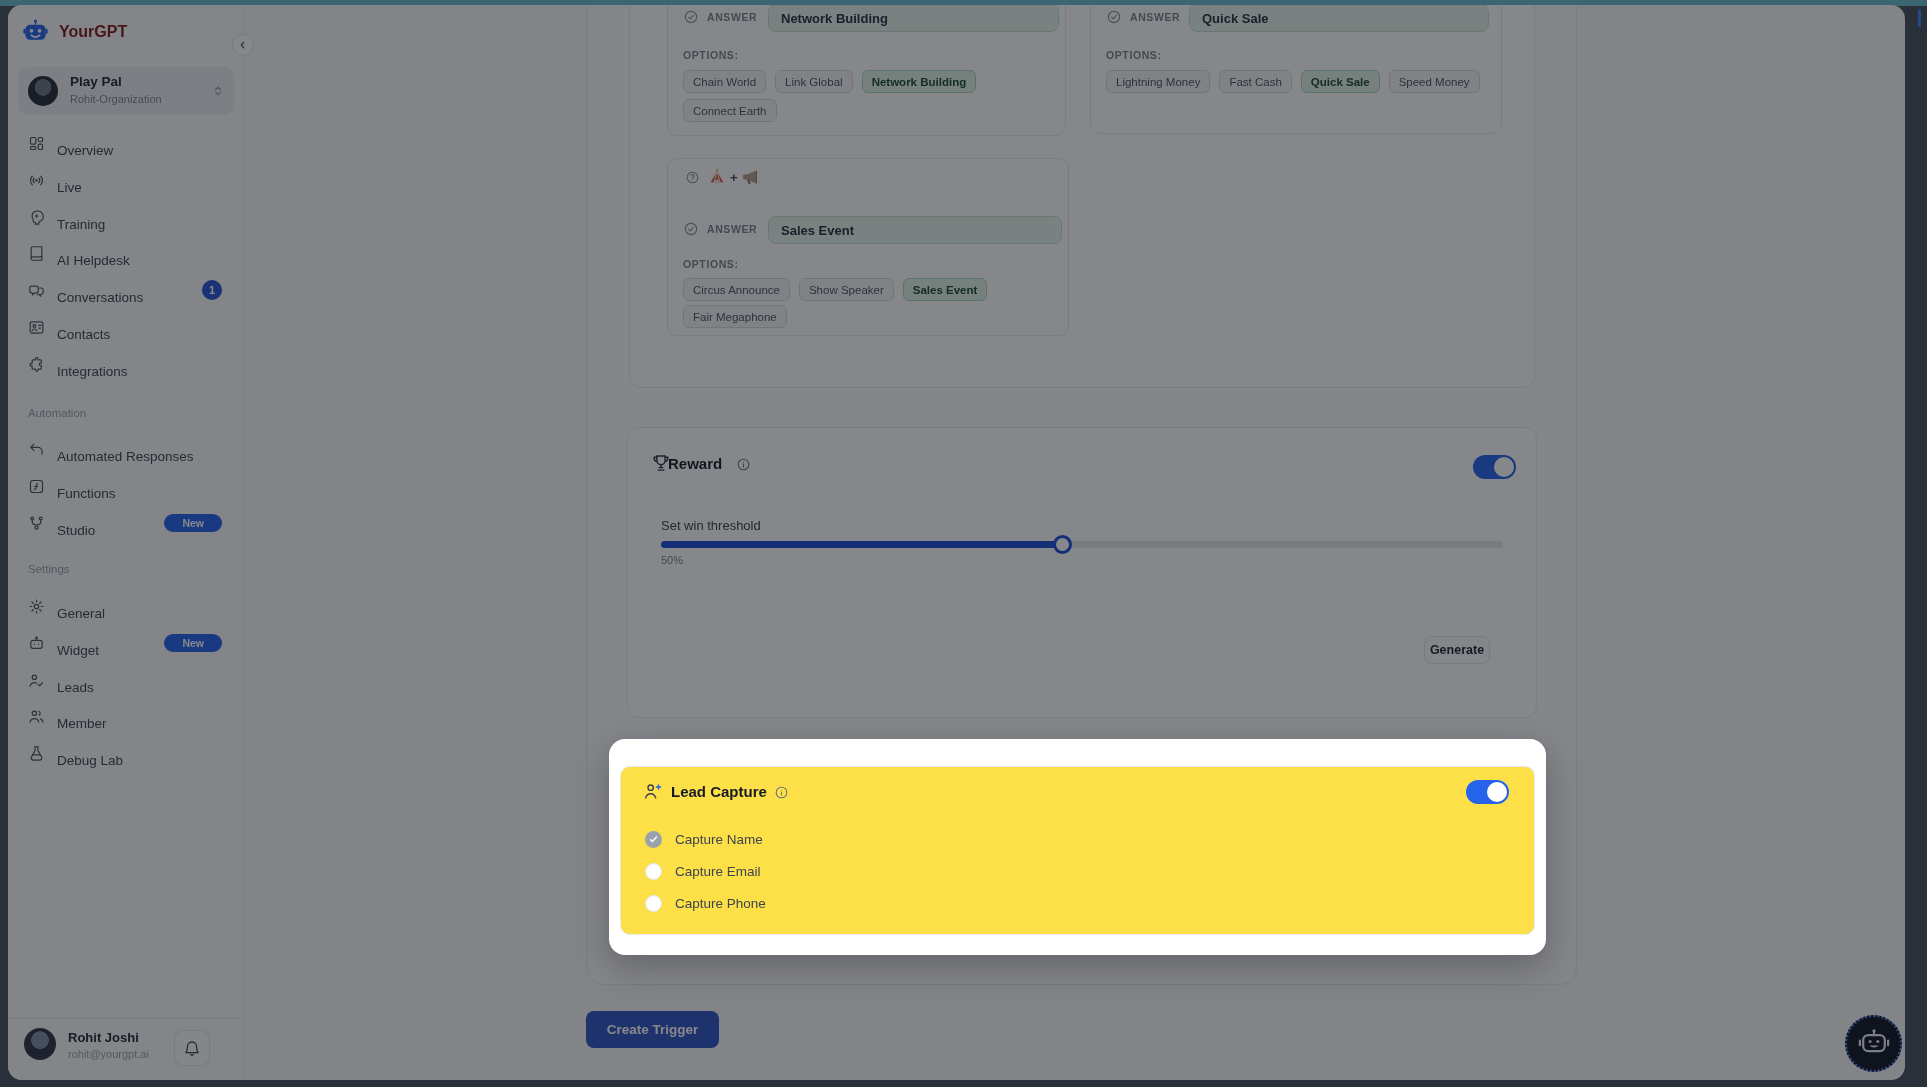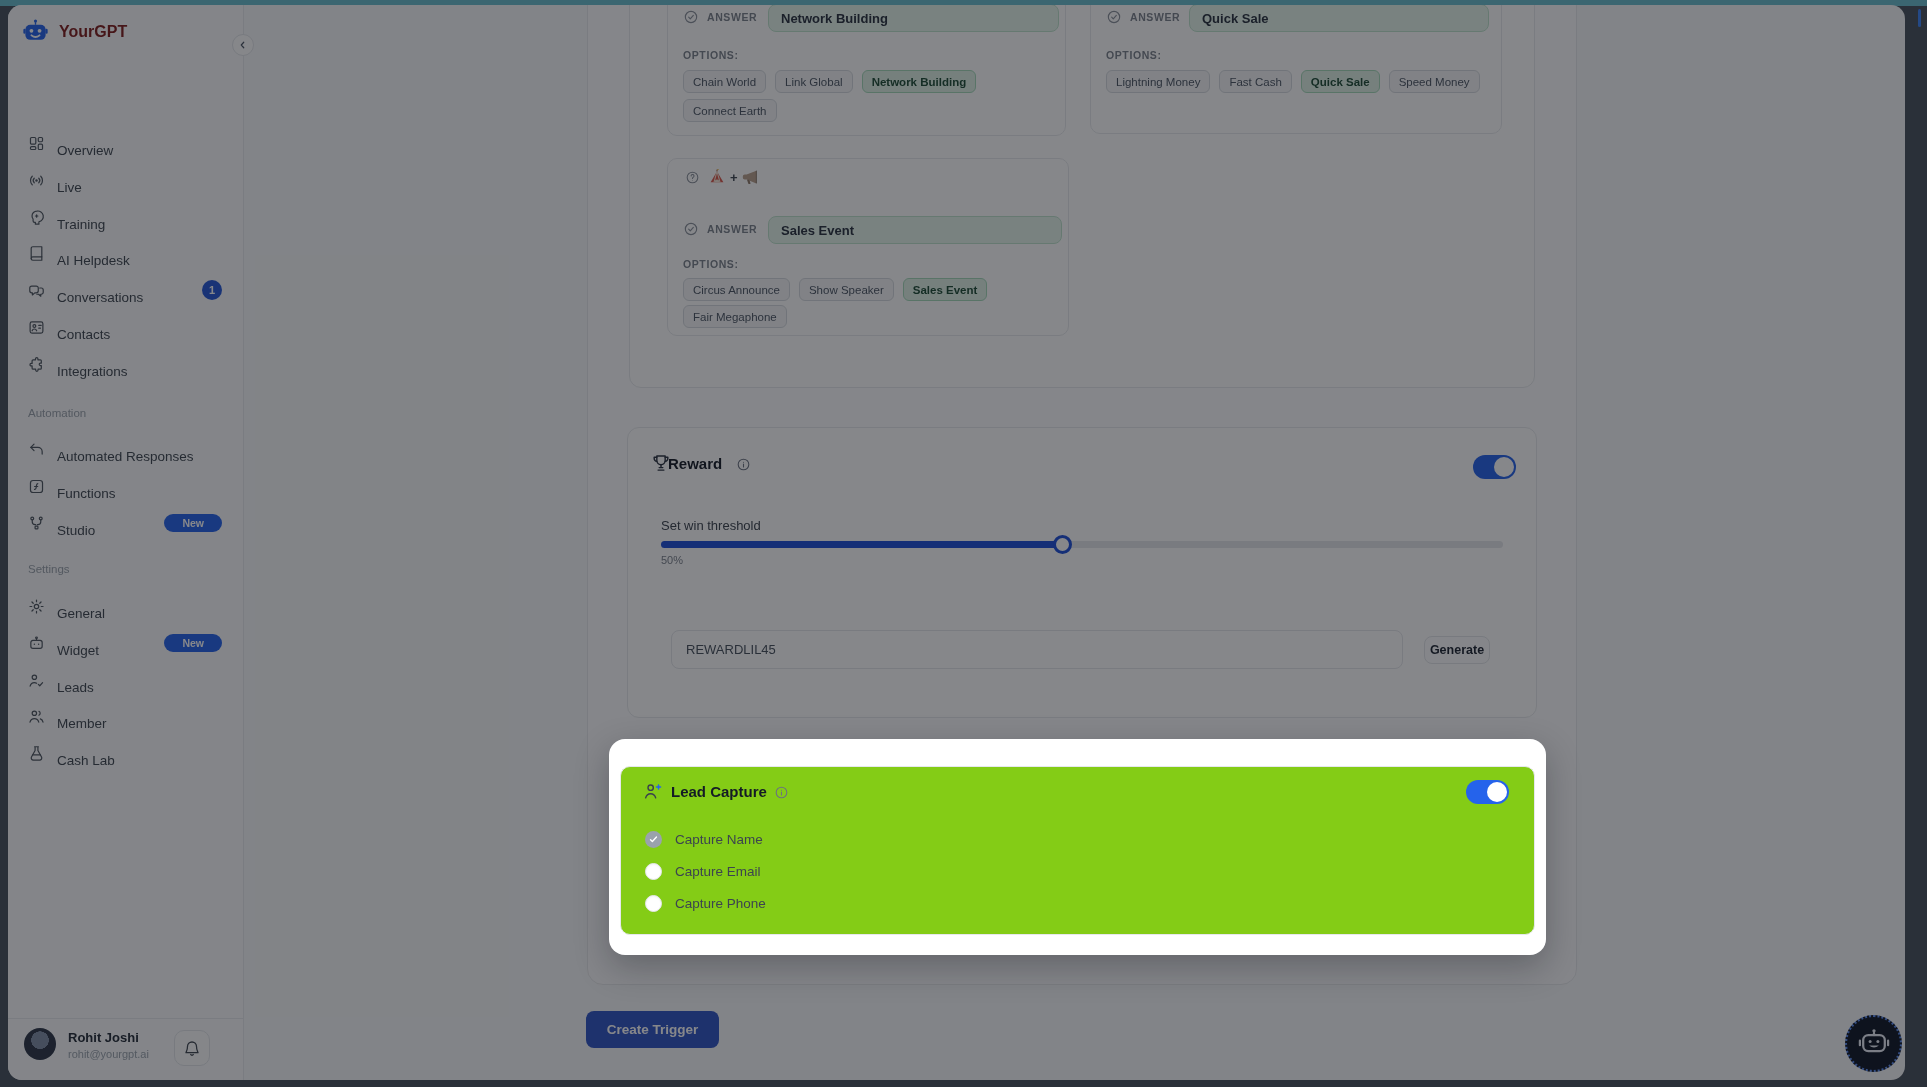--- a/index.html
+++ b/index.html
@@ -61,21 +61,21 @@
   .toggle .knob{position:absolute;right:2px;top:2px;width:20px;height:20px;border-radius:50%;background:#fff;}
   .slider-track{height:7px;border-radius:4px;background:#e4e6ea;}
   .slider-fill{position:absolute;left:0;top:0;height:7px;border-radius:4px;background:#1d4ed8;}
   .slider-thumb{position:absolute;width:19px;height:19px;border-radius:50%;background:#fff;border:3px solid #1d4ed8;box-sizing:border-box;cursor:pointer;}
   .code-input{border:1px solid #e4e6ea;border-radius:8px;background:#fff;display:flex;align-items:center;padding:0 14px;font-size:13px;color:#46505c;box-sizing:border-box;}
   .gen-btn{border:1px solid #e2e5e9;border-radius:8px;background:#fdfdfe;display:flex;align-items:center;justify-content:center;font-size:12.5px;font-weight:700;color:#1b2330;cursor:pointer;box-sizing:border-box;}
 
   
   #dim-overlay{left:0;top:0;width:1927px;height:1087px;background:rgba(13,16,21,0.5);z-index:50;}
   #spotlight{left:609px;top:739px;width:937px;height:216px;background:#ffffff;border-radius:16px;z-index:60;box-shadow:0 12px 34px rgba(10,14,20,0.28);}
-  #lead-card{left:11px;top:27px;width:915px;height:169px;background:#84cc16;border:1px solid #e6e8ed;border-radius:10px;box-sizing:border-box;}
+  #lead-card{left:11px;top:27px;width:915px;height:169px;background:#fde047;border:1px solid #e6e8ed;border-radius:10px;box-sizing:border-box;}
   .lead-opt-circle{width:17px;height:17px;border-radius:50%;box-sizing:border-box;}
   .lead-opt-circle.on{background:#9aa2ac;display:flex;align-items:center;justify-content:center;}
   .lead-opt-circle.off{background:#fff;border:1px solid #e3e6ea;box-shadow:inset 0 1px 2px rgba(0,0,0,.04);}
   .lead-opt-label{font-size:13.5px;color:#3c4450;}
 
   
   #create-btn{left:578px;top:1006px;width:133px;height:37px;border-radius:8px;background:#2e54c4;color:#fff;font-size:13.5px;font-weight:600;display:flex;align-items:center;justify-content:center;cursor:pointer;}
   #chat-widget{left:1837px;top:1010px;width:57px;height:57px;border-radius:50%;background:#0f1626;border:2px dotted #5b8cf0;box-sizing:border-box;display:flex;align-items:center;justify-content:center;cursor:pointer;}
   #chat-widget .bot{width:36px;height:36px;}
 </style>
@@ -98,20 +98,30 @@
               <rect x="1.2" y="9.6" width="2" height="4.4" rx="1" fill="#2563eb"></rect>
               <rect x="20.8" y="9.6" width="2" height="4.4" rx="1" fill="#2563eb"></rect>
               <circle cx="8.4" cy="11.4" r="1.7" fill="#fff"></circle>
               <circle cx="15.6" cy="11.4" r="1.7" fill="#fff"></circle>
               <path d="M8.4 15.4c2.1 1.7 5.1 1.7 7.2 0" stroke="#fff" stroke-width="1.6" fill="none" stroke-linecap="round"></path>
             </svg>
         </span>
         <span class="brand-name">YourGPT</span>
       </div>
 
+      <div id="workspace" class="abs">
+        <span class="ws-avatar abs"></span>
+        <span class="ws-name abs">Play Pal</span>
+        <span class="ws-org abs">Rohit-Organization</span>
+        <span class="ws-unfold abs">
+          <svg viewBox="0 0 24 24" class="ic" style="stroke-width:2.2">
+              <path d="m8.5 9.7 3.5-3.4 3.5 3.4M8.5 14.3l3.5 3.4 3.5-3.4"></path>
+            </svg>
+        </span>
+      </div>
 
       <div class="nav-item abs" style="top:123px">
         <span class="nico">
             <svg viewBox="0 0 24 24" class="ic">
               <rect x="3.5" y="3.5" width="7.5" height="9.5" rx="1.6"></rect>
               <rect x="14.5" y="3.5" width="6" height="6" rx="1.6"></rect>
               <rect x="14.5" y="13" width="6" height="7.5" rx="1.6"></rect>
               <rect x="3.5" y="16.5" width="7.5" height="4" rx="1.6"></rect>
             </svg>
           </span>
@@ -248,21 +258,21 @@
           </span>
         <span class="nlabel">Member</span>
       </div>
       <div class="nav-item abs" style="top:733px">
         <span class="nico">
             <svg viewBox="0 0 24 24" class="ic">
               <path d="M9.3 2.5h5.4M10 2.5v5.3L4.9 17a3 3 0 0 0 2.7 4.4h8.8A3 3 0 0 0 19.1 17L14 7.8V2.5"></path>
               <path d="M6.6 14h10.8"></path>
             </svg>
           </span>
-        <span class="nlabel">Cash Lab</span>
+        <span class="nlabel">Debug Lab</span>
       </div>
 
       <div id="side-footer" class="abs">
         <span class="ft-avatar abs"></span>
         <span class="ft-name abs">Rohit Joshi</span>
         <span class="ft-email abs">rohit@yourgpt.ai</span>
         <span class="bell-btn abs">
           <span>
               <svg viewBox="0 0 24 24" class="ic">
                 <path d="M18 10a6 6 0 1 0-12 0c0 6-2 6.5-2 8.2h16c0-1.7-2-2.2-2-8.2z"></path>
@@ -386,21 +396,20 @@
           <span class="knob"></span>
         </div>
 
       <span class="abs" style="left:33px;top:90px;font-size:13px;color:#3a424d">Set win threshold</span>
       <div class="slider-track abs" style="left:33px;top:113px;width:842px">
         <span class="slider-fill" style="width:401px"></span>
       </div>
       <span class="slider-thumb abs" style="left:425px;top:107px"></span>
       <span class="abs" style="left:33px;top:126px;font-size:11px;color:#7b828c">50%</span>
 
-      <div class="code-input abs" style="left:43px;top:202px;width:732px;height:39px">REWARDLIL45</div>
       <div class="gen-btn abs" style="left:796px;top:208px;width:66px;height:28px">Generate</div>
     </div>
 
     <div id="create-btn" class="abs">Create Trigger</div>
 
     <div id="chat-widget" class="abs">
       <span class="bot">
         <svg viewBox="0 0 24 24" fill="none" stroke="#e8edf7" stroke-width="1.5" stroke-linecap="round" stroke-linejoin="round">
             <circle cx="12" cy="3.2" r="1.1" fill="#e8edf7" stroke="none"></circle>
             <path d="M12 4.6V6"></path>

